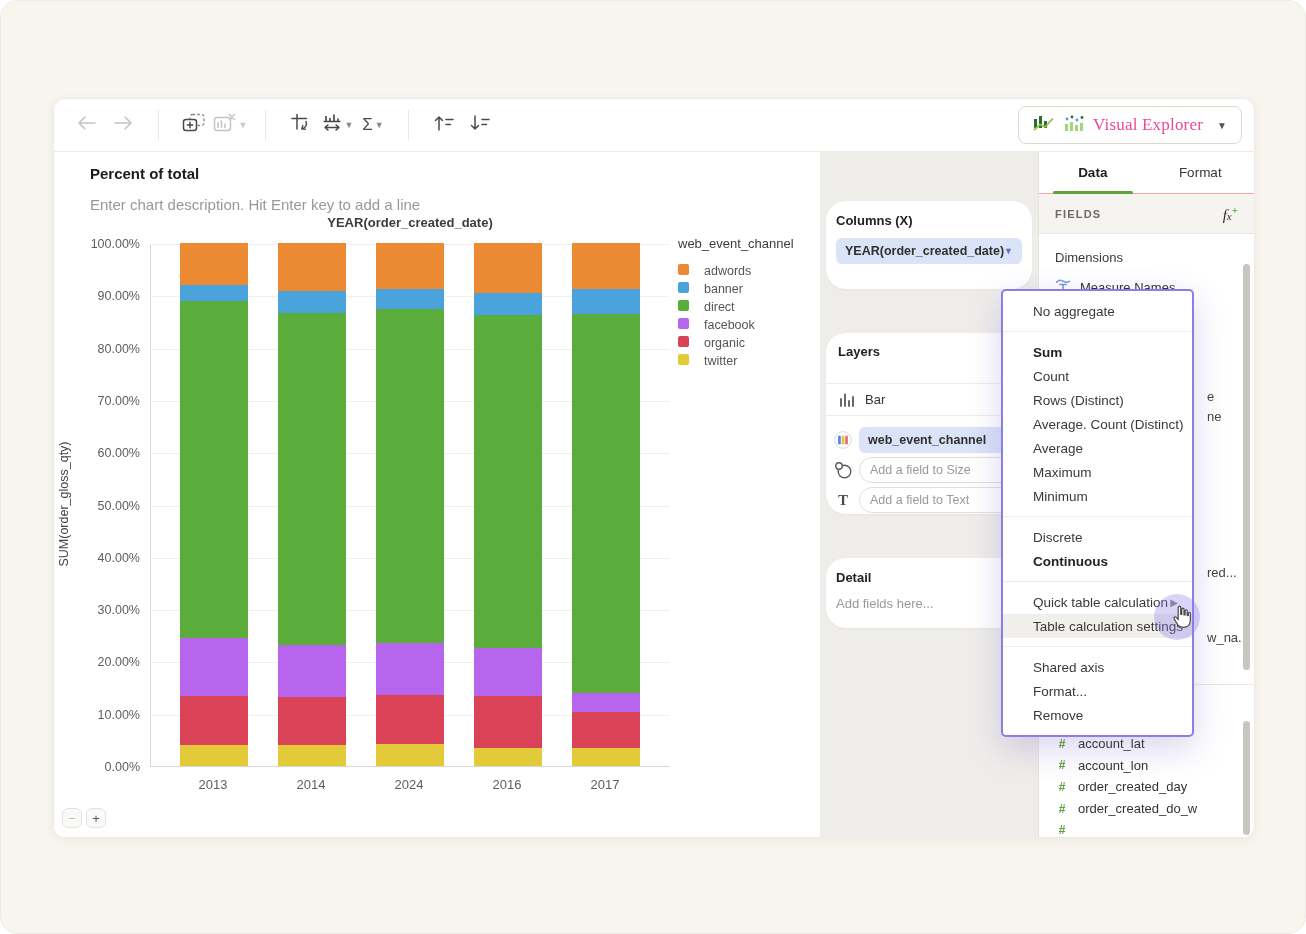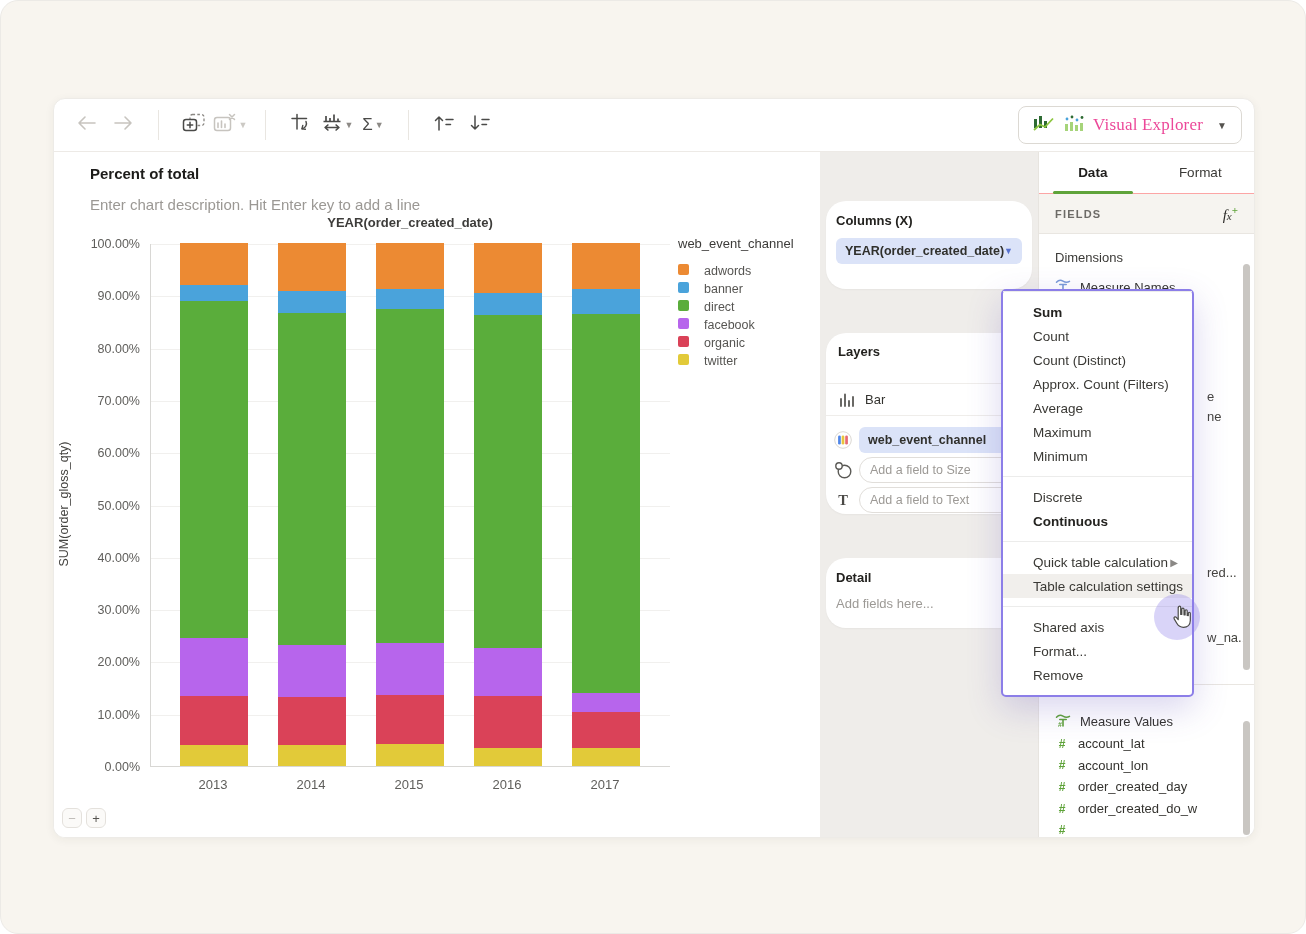--- a/index.html
+++ b/index.html
@@ -253,21 +253,21 @@
               <div class="seg" style="height: 35.564px; background: rgb(218, 66, 88);"></div>
               <div class="seg" style="height: 19.351px; background: rgb(183, 101, 236);"></div>
               <div class="seg" style="height: 378.652px; background: rgb(90, 173, 59);"></div>
               <div class="seg" style="height: 25.627px; background: rgb(74, 163, 219);"></div>
               <div class="seg" style="height: 45.501px; background: rgb(236, 138, 51);"></div>
             </div>
           </div>
         <div id="x-labels">
             <div class="x-label" style="left: 125px; position: absolute; text-align: center;">2013</div>
             <div class="x-label" style="left: 223px; position: absolute;">2014</div>
-            <div class="x-label" style="left: 321px; position: absolute;">2015</div>
+            <div class="x-label" style="left: 321px; position: absolute;">2024</div>
             <div class="x-label" style="left: 419px; position: absolute;">2016</div>
             <div class="x-label" style="left: 517px; position: absolute;">2017</div>
           </div>
         <div class="legend">
           <div class="legend-title">web_event_channel</div>
           <div id="legend-items">
               <div class="legend-item">
                 <span class="swatch" style="background: rgb(236, 138, 51);"></span>
                 <span>adwords</span>
               </div>
@@ -414,33 +414,38 @@
                 <span></span>
               </div>
             </div>
           <div class="scroll-thumb" style="top:36px;height:114px;"></div>
         </div>
       </div>
     </div>
   </div>
 
   <div class="menu" id="menu">
+      <div class="menu-section">
+        <div class="menu-item">
+          <span>No aggregate</span>
+        </div>
+      </div>
       <div class="menu-divider"></div>
       <div class="menu-section">
         <div class="menu-item bold">
           <span>Sum</span>
         </div>
         <div class="menu-item">
           <span>Count</span>
         </div>
         <div class="menu-item">
-          <span>Count (Distinct)</span>
-        </div>
-        <div class="menu-item">
-          <span>Approx. Count (Filters)</span>
+          <span>Rows (Distinct)</span>
+        </div>
+        <div class="menu-item">
+          <span>Average. Count (Distinct)</span>
         </div>
         <div class="menu-item">
           <span>Average</span>
         </div>
         <div class="menu-item">
           <span>Maximum</span>
         </div>
         <div class="menu-item">
           <span>Minimum</span>
         </div>

